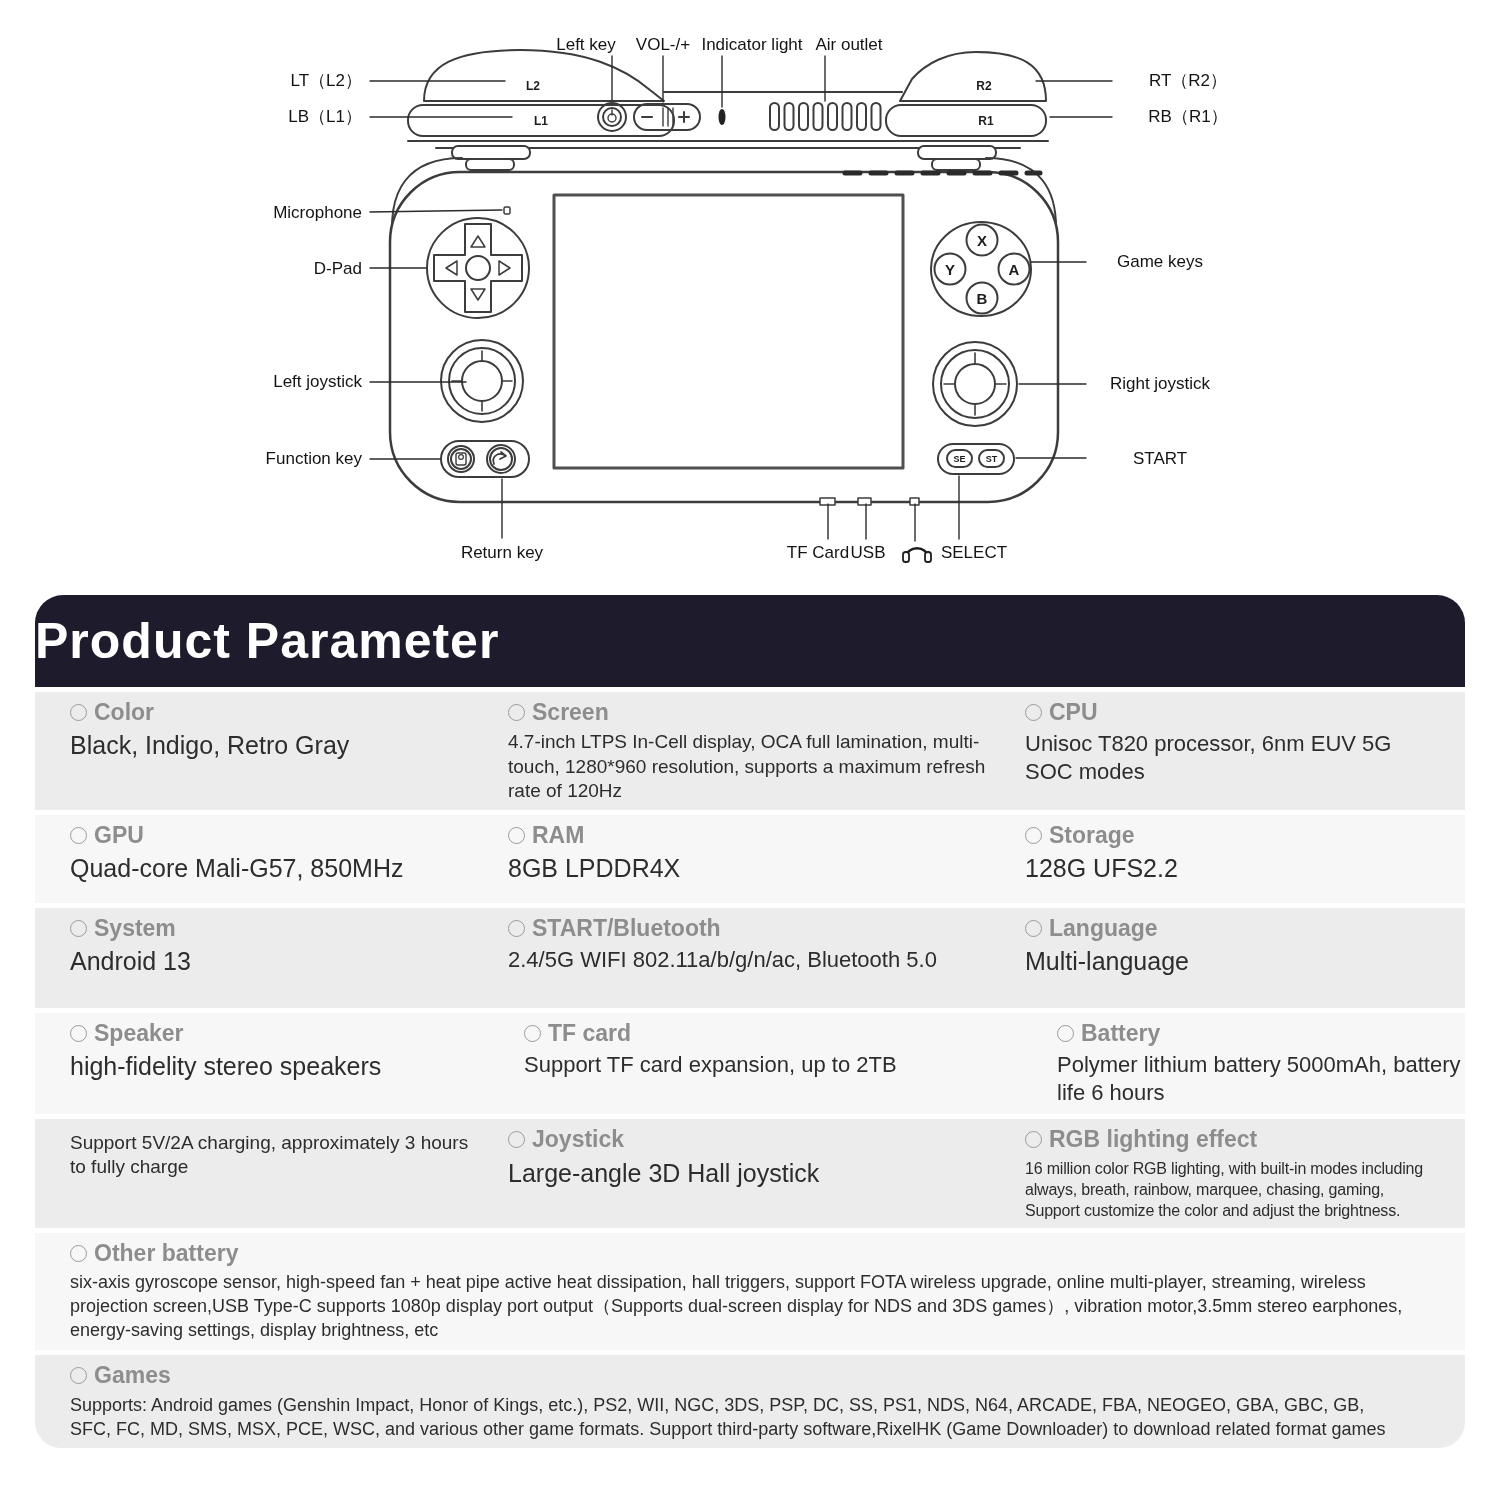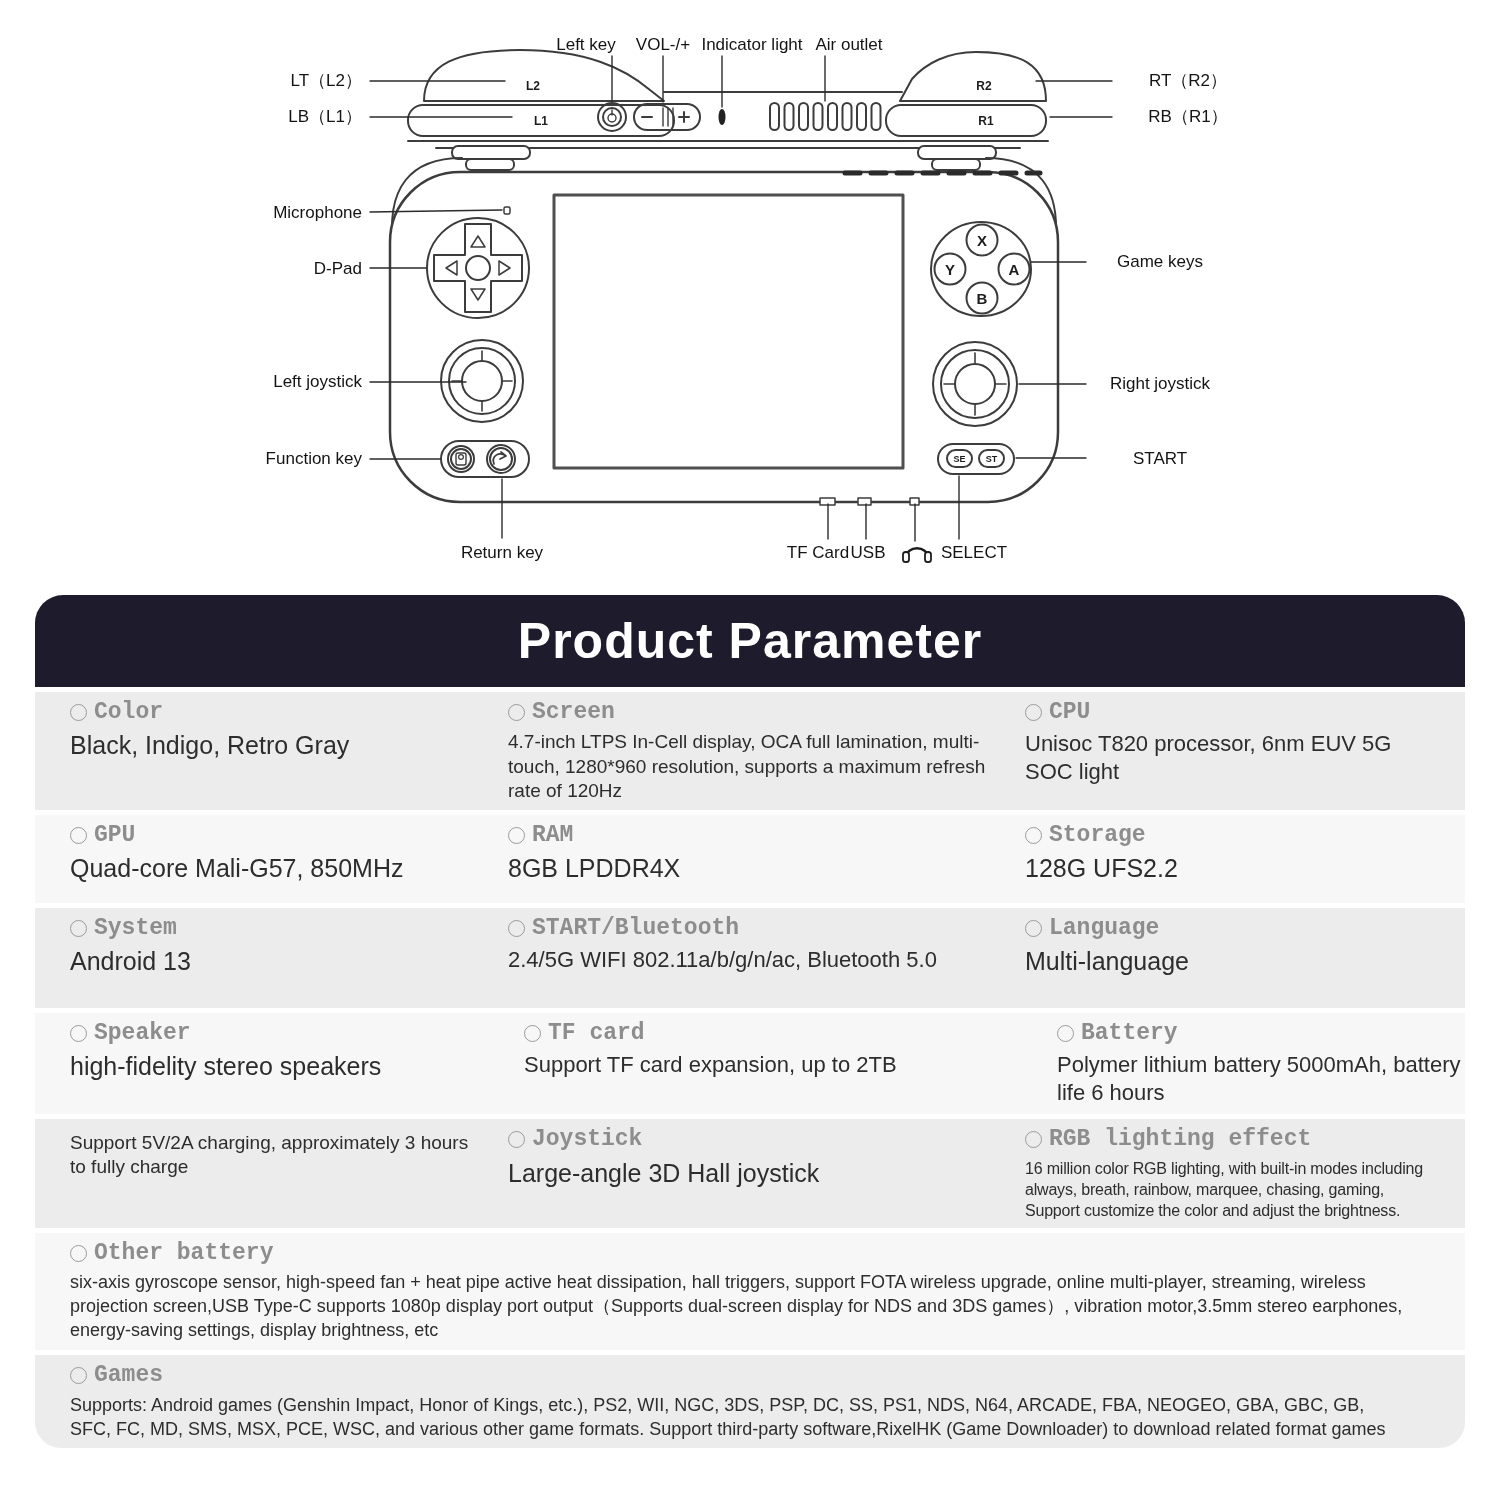--- a/index.html
+++ b/index.html
@@ -8,38 +8,38 @@
   
   .diagram{position:absolute;left:0;top:0;width:1500px;height:592px;}
   .diagram svg{position:absolute;left:0;top:0;}
   .dlabel{position:absolute;font-size:17px;line-height:1.1;color:#141414;white-space:nowrap;}
   .dlabel.c{text-align:center;}
   .dlabel.r{text-align:right;}
   .dlabel.l{text-align:center;}
   
   .param-card{position:absolute;left:35px;top:595px;width:1430px;}
   .param-header{height:92px;background:#1e1b2d;border-radius:28px 28px 0 0;
-                display:flex;align-items:center;justify-content:center;}
+                display:flex;align-items:center;}
   .param-title{color:#ffffff;font-size:50px;font-weight:bold;letter-spacing:1px;}
   .spec-rows{display:flex;flex-direction:column;gap:5px;margin-top:5px;}
   .spec-row{display:grid;grid-template-columns:438px 517px 440px;
             padding:7px 0 7px 35px;background:#ececec;box-sizing:border-box;}
   .spec-row.alt{background:#f7f7f7;}
   .spec-row.full{display:block;}
   .spec-row:nth-child(1){min-height:100px;}
   .spec-row:nth-child(2){min-height:88px;}
   .spec-row:nth-child(3){min-height:100px;}
   .spec-row:nth-child(4){min-height:100px;gap:16px;}
   .spec-row:nth-child(5){min-height:106px;}
   .spec-row:nth-child(6){min-height:112px;}
   .spec-row:nth-child(7){min-height:88px;}
   .spec-row:last-child{border-radius:0 0 26px 26px;}
   .spec-cell{padding-right:30px;}
   .spec-label{display:flex;align-items:center;gap:7px;color:#8d8d8d;
-              font-size:23px;font-weight:bold;line-height:1.15;font-family:Liberation Mono, monospace;}
+              font-size:23px;font-weight:bold;line-height:1.15;}
   .circle{flex:0 0 auto;width:15px;height:15px;border:1.5px solid #9b9b9b;
           border-radius:50%;background:transparent;}
   .spec-value{margin-top:5px;color:#2d2d2d;font-size:25px;line-height:1.27;}
   .spec-cell.lg .spec-value{font-size:25px;}
   .spec-cell.md .spec-value{font-size:22px;}
   .spec-cell.sm .spec-value{font-size:19px;}
   .spec-cell.xs .spec-value{font-size:16px;line-height:1.32;letter-spacing:-0.2px;}
   .spec-row.full .spec-value{font-size:18px;line-height:1.33;padding-right:30px;}
 </style>
 </head>
@@ -250,21 +250,21 @@
               <span class="circle"></span>
               <span>Screen</span>
             </div>
             <div class="spec-value">4.7-inch LTPS In-Cell display, OCA full lamination, multi-touch, 1280*960 resolution, supports a maximum refresh rate of 120Hz</div>
           </div>
           <div class="spec-cell md">
             <div class="spec-label">
               <span class="circle"></span>
               <span>CPU</span>
             </div>
-            <div class="spec-value">Unisoc T820 processor, 6nm EUV 5G SOC light</div>
+            <div class="spec-value">Unisoc T820 processor, 6nm EUV 5G SOC modes</div>
           </div>
         </div>
         <div class="spec-row alt">
           <div class="spec-cell lg">
             <div class="spec-label">
               <span class="circle"></span>
               <span>GPU</span>
             </div>
             <div class="spec-value">Quad-core Mali-G57, 850MHz</div>
           </div>

